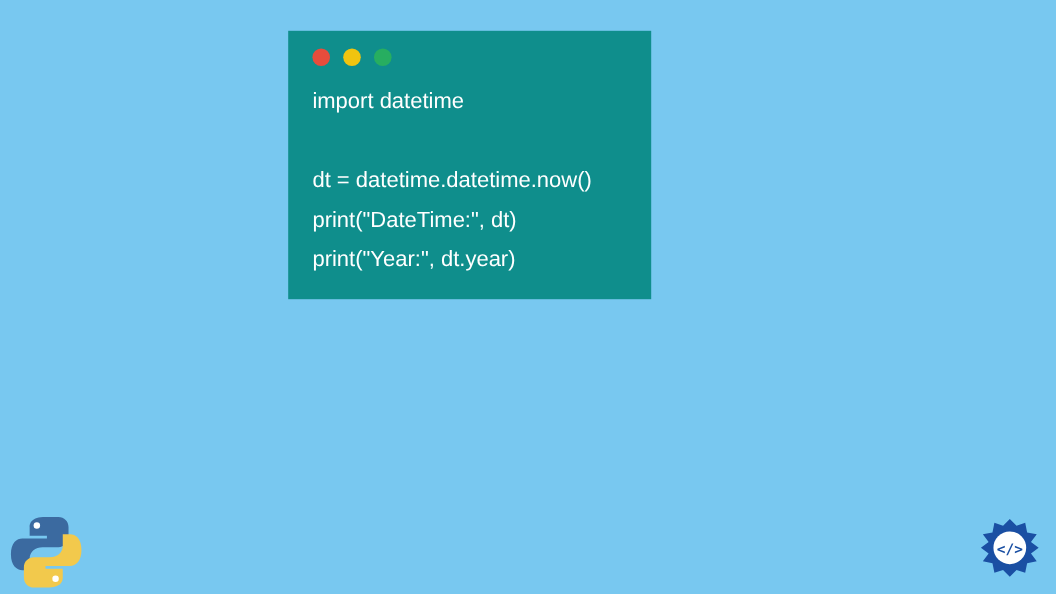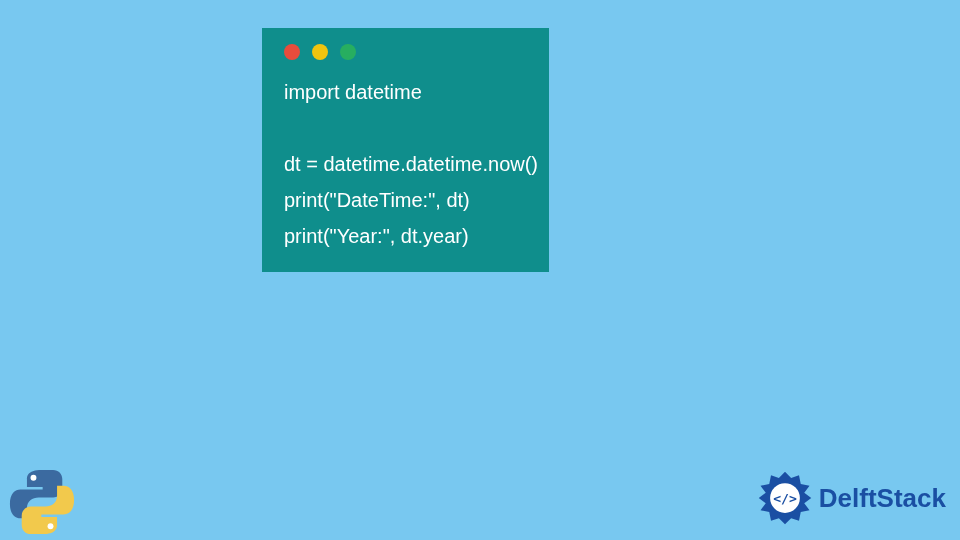--- a/index.html
+++ b/index.html
@@ -7,21 +7,21 @@
   body {
     background: #78c8f0;
     font-family: Arial, Helvetica, sans-serif;
     position: relative;
     overflow: hidden;
   }
   .code-window {
     position: absolute;
     left: 262px;
     top: 28px;
-    width: 287px;
+    width: 330px;
     background: #0f8e8c;
     padding-bottom: 14px;
   }
   .window-dots {
     display: flex;
     gap: 12px;
     padding: 16px 22px 14px 22px;
   }
   .dot {
     width: 16px; height: 16px; border-radius: 50%;
@@ -85,14 +85,13 @@
 <div class="brand">
   <span class="brand-icon">
     <svg viewBox="0 0 64 64" width="56" height="56">
       <g fill="#1a4fa3">
         <polygon points="32,2 39,9 48,6 50,16 60,18 54,26 62,32 54,38 60,46 50,48 48,58 39,55 32,62 25,55 16,58 14,48 4,46 10,38 2,32 10,26 4,18 14,16 16,6 25,9"></polygon>
       </g>
       <circle cx="32" cy="32" r="17" fill="#ffffff"></circle>
       <text x="32" y="38" text-anchor="middle" font-size="15" font-family="monospace" fill="#1a4fa3" font-weight="bold">&lt;/&gt;</text>
     </svg>
   </span>
-  <span>DelftStack</span>
 </div>
 
 </body></html>

